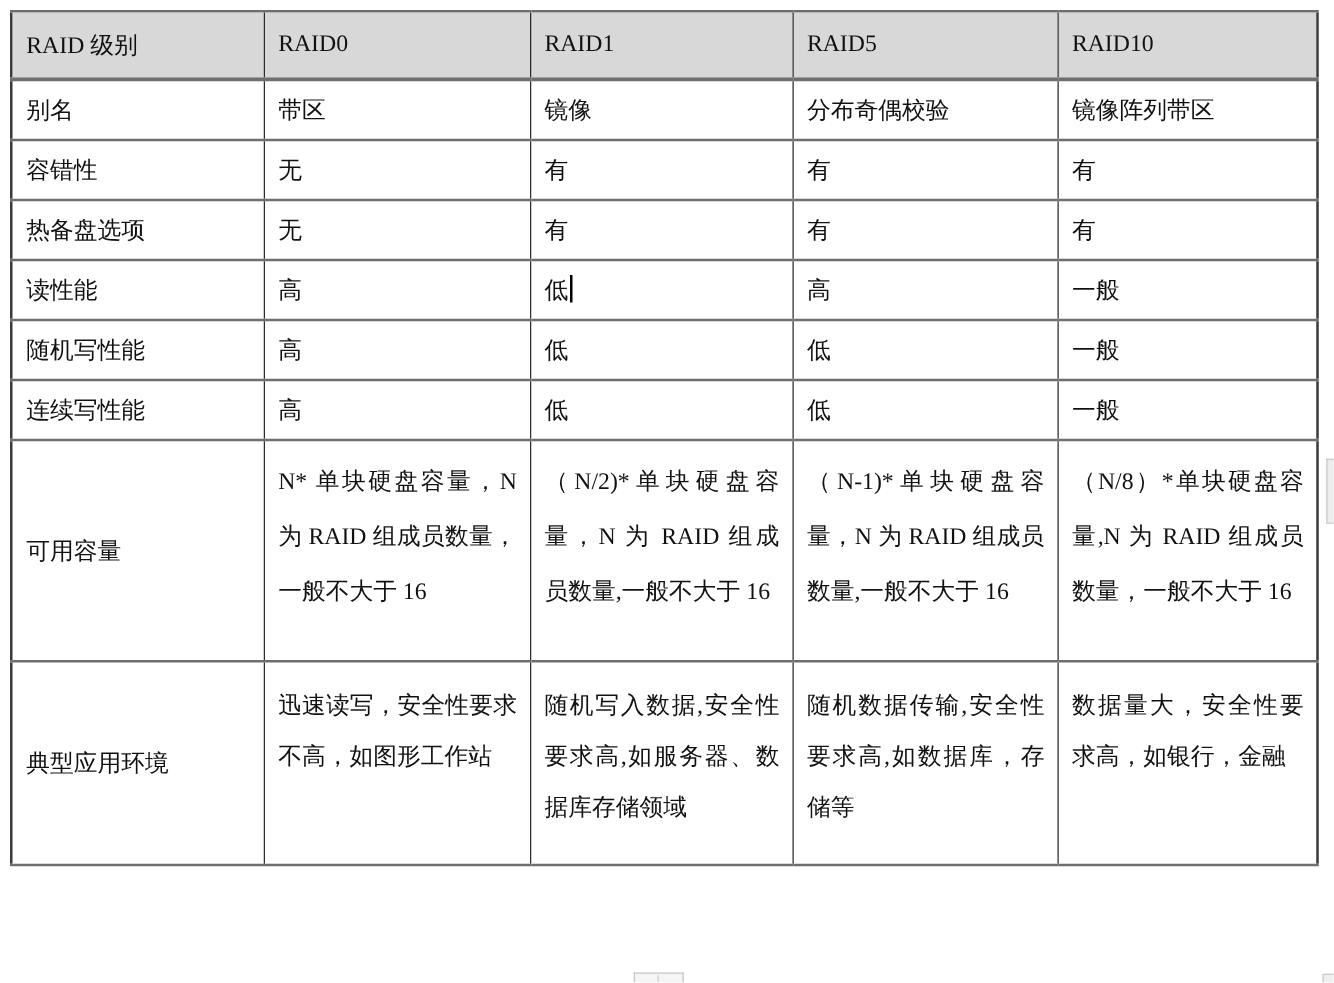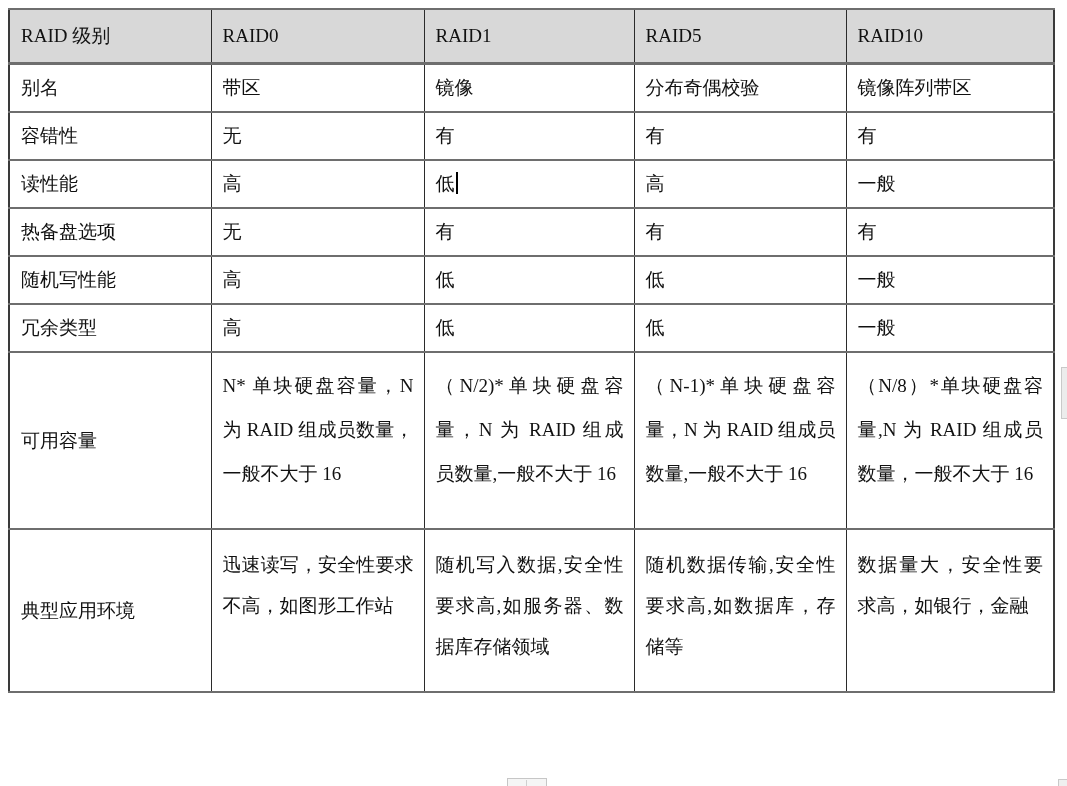--- a/index.html
+++ b/index.html
@@ -141,42 +141,42 @@
           <td>镜像阵列带区</td>
         </tr>
         <tr class="simple">
           <td>容错性</td>
           <td>无</td>
           <td>有</td>
           <td>有</td>
           <td>有</td>
         </tr>
         <tr class="simple">
-          <td>读性能</td>
-          <td>高</td>
-          <td>低<span class="caret"></span></td>
-          <td>高</td>
-          <td>一般</td>
-        </tr>
-        <tr class="simple">
           <td>热备盘选项</td>
           <td>无</td>
           <td>有</td>
           <td>有</td>
           <td>有</td>
         </tr>
         <tr class="simple">
+          <td>读性能</td>
+          <td>高</td>
+          <td>低<span class="caret"></span></td>
+          <td>高</td>
+          <td>一般</td>
+        </tr>
+        <tr class="simple">
           <td>随机写性能</td>
           <td>高</td>
           <td>低</td>
           <td>低</td>
           <td>一般</td>
         </tr>
         <tr class="simple">
-          <td>冗余类型</td>
+          <td>连续写性能</td>
           <td>高</td>
           <td>低</td>
           <td>低</td>
           <td>一般</td>
         </tr>
         <tr class="r-capacity">
           <td>可用容量</td>
           <td class="multiline">N* 单块硬盘容量，N 为 RAID 组成员数量，一般不大于 16</td>
           <td class="multiline">（N/2)*单块硬盘容量，N 为 RAID 组成员数量,一般不大于 16</td>
           <td class="multiline">（N-1)*单块硬盘容量，N 为 RAID 组成员数量,一般不大于 16</td>

